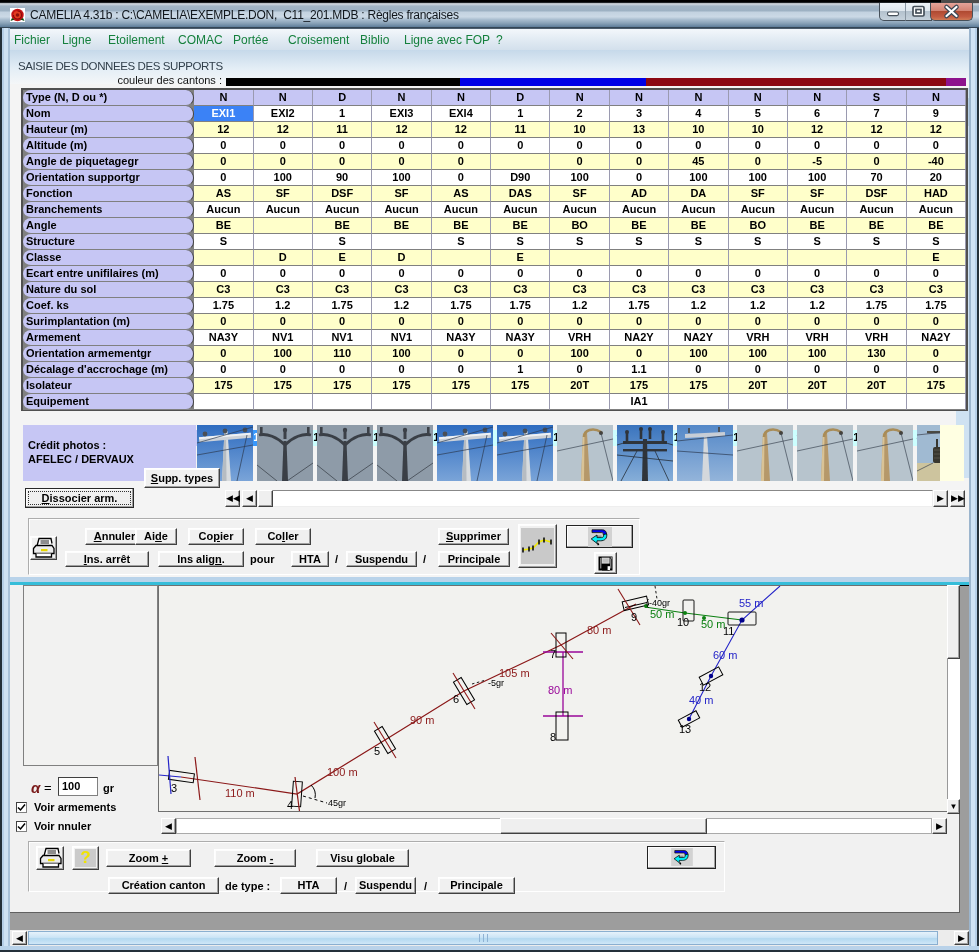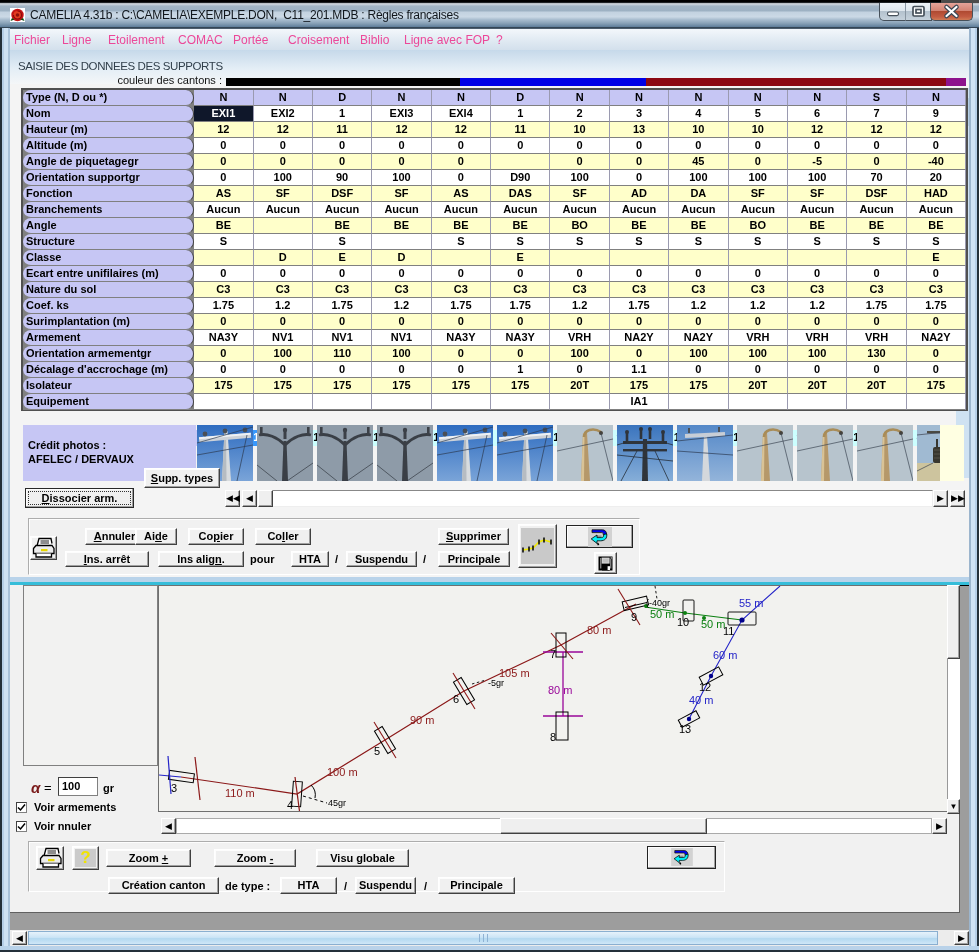--- a/index.html
+++ b/index.html
@@ -13,42 +13,42 @@
 #title-ico{left:10px;top:8px;width:15px;height:14px;background:#fff;padding:0;}
 #title-txt{left:30px;top:8px;font-size:12px;color:#10161c;white-space:nowrap;letter-spacing:-0.25px;}
 .capbtns{top:3px;height:17px;border:1px solid #46505a;border-top:none;background:linear-gradient(180deg,#eef3f7 0%,#dfe7ee 45%,#b4c2ce 50%,#c6d2dc 100%);}
 #btn-close{left:930px;width:41px;border-radius:0 0 5px 5px;border-left:1px solid #46505a;
   background:linear-gradient(180deg,#e4a399 0%,#d38373 45%,#b04a32 50%,#c25b42 80%,#cf7a55 100%);}
 #btn-min{left:879px;width:26px;border-radius:0 0 0 5px;}
 #btn-max{left:905px;width:25px;border-left:1px solid #8a97a3;}
 #menubar{left:0;top:28px;width:979px;height:22px;
   background:linear-gradient(180deg,#f3f7fb 0%,#e2ebf3 50%,#d3e0ec 100%);
   border-top:1px solid #4b5c6c;box-sizing:border-box;}
-.menu-it{position:absolute;top:33px;font-size:12px;color:#ec4899;}
+.menu-it{position:absolute;top:33px;font-size:12px;color:#15803d;}
 
 #bord-l{left:0;top:28px;width:10px;height:924px;background:linear-gradient(90deg,#24303a 0 2px,#b6cfe8 2px 4px,#cfe2f4 4px 8px,#a9c2da 8px 10px);}
 #bord-r{left:969px;top:28px;width:10px;height:924px;background:linear-gradient(90deg,#9cb5cd 0 2px,#cfe2f4 2px 6px,#b6cfe8 6px 8px,#24303a 8px 10px);}
 #bord-b{left:0;top:946px;width:979px;height:6px;background:linear-gradient(180deg,#b9d2e9 0 4px,#24303a 4px 6px);}
 
 #form1{left:10px;top:50px;width:959px;height:528px;background:#f4f4f4;overflow:hidden;}
 #form1-grad{left:0;top:0;width:959px;height:34px;background:linear-gradient(180deg,#c6d9ea 0%,#e4eef6 55%,#f4f6f8 100%);}
 #saisie-t{left:8px;top:10px;font-size:11.5px;color:#32404c;letter-spacing:-0.4px;}
 #cdc-lab{left:96px;top:24px;width:116px;font-size:11px;color:#111;text-align:right;}
 #cantonbar{left:216px;top:28px;width:740px;height:8px;background:#000;}
 .cb{position:absolute;top:0;height:8px;}
 
 #grid{left:11px;top:38px;width:943px;border:2px solid #505050;border-bottom-width:1px;background:#808080;overflow:hidden;}
 .trow{display:flex;}
 .tc{box-sizing:border-box;font-size:11px;font-weight:bold;color:#000;
   border-right:1px solid #9a9ab0;border-bottom:1px solid #808080;
   text-align:center;line-height:15px;height:16px;overflow:hidden;white-space:nowrap;}
 .tl{width:173px;text-align:left;padding-left:3px;background:#c6c6f4;border-right:1px solid #404040;border-radius:8px;}
 .td{width:60px;}
 .w{background:#fff;} .y{background:#ffffca;} .h{background:#c6c6f4;}
-.sel{background:#0f172a;color:#fff;}
+.sel{background:#3b82f6;color:#fff;}
 
 #prow{left:13px;top:360px;display:flex;width:952px;overflow:hidden;}
 .pc{box-sizing:border-box;width:60px;height:16px;font-size:11px;font-weight:bold;
   background:#ccffff;border-right:1px solid #b0b0b0;text-align:center;line-height:15px;margin-top:20px;}
 #plab{width:210px;background:#c6c6f4;text-align:left;padding-left:42px;border-right:none;}
 .pc.sel{background:#3898fc;color:#fff;}
 
 #photos{left:0px;top:375px;height:56px;width:958px;}
 #ph-lab{left:13px;top:375px;width:173px;height:56px;background:#c6c6f4;
   font-size:11px;font-weight:bold;line-height:14px;padding:13px 12px 0 5px;box-sizing:border-box;}

